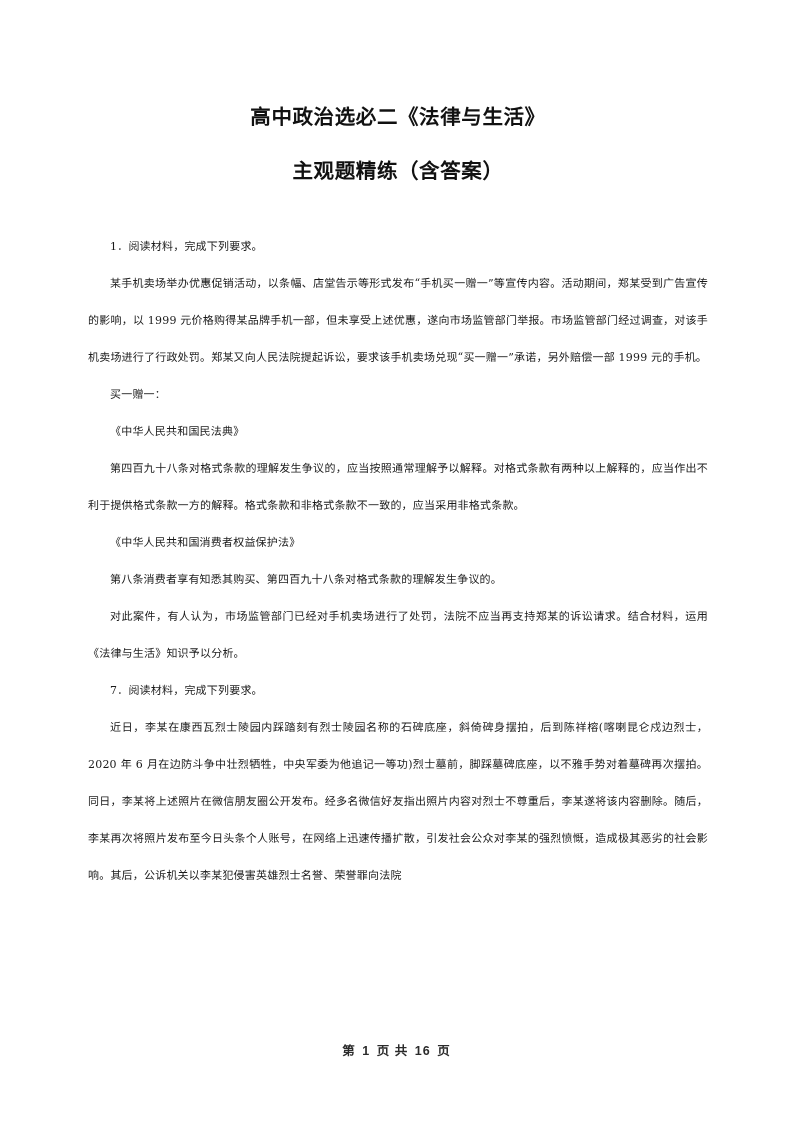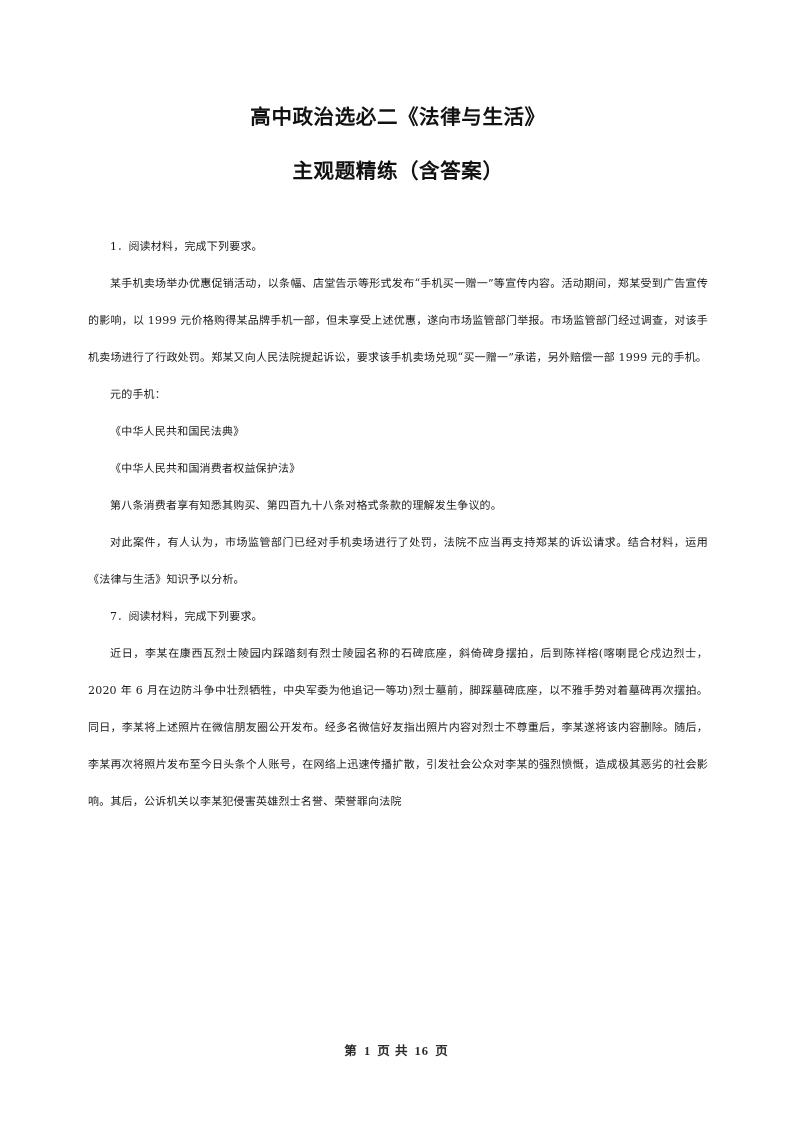--- a/index.html
+++ b/index.html
@@ -73,21 +73,21 @@
   .page-footer {
     position: absolute;
     left: 0;
     right: 0;
     top: 1040px;
     text-align: center;
     font-size: 12.5px;
     font-weight: bold;
     color: #2b2b2b;
     letter-spacing: 1px;
-    font-family: Liberation Serif, serif;
+    font-family: Liberation Sans, sans-serif;
   }
   .page-footer .num {
     font-weight: bold;
     padding: 0 2px;
   }
 </style>
 </head>
 <body>
 
 <div class="page">
@@ -95,24 +95,25 @@
   <div class="page-body">
 
     <h1 class="doc-title line1">高中政治选必二《法律与生活》</h1>
 
     <h1 class="doc-title line2">主观题精练（含答案）</h1>
 
     <p class="para indent">1．阅读材料，完成下列要求。</p>
 
     <p class="para indent">某手机卖场举办优惠促销活动，以条幅、店堂告示等形式发布“手机买一赠一”等宣传内容。活动期间，郑某受到广告宣传的影响，以 1999 元价格购得某品牌手机一部，但未享受上述优惠，遂向市场监管部门举报。市场监管部门经过调查，对该手机卖场进行了行政处罚。郑某又向人民法院提起诉讼，要求该手机卖场兑现“买一赠一”承诺，另外赔偿一部 1999 元的手机。</p>
 
-    <p class="para indent">元的手机：</p>
+    <p class="para indent">买一赠一：</p>
 
     <p class="para indent">《中华人民共和国民法典》</p>
 
+    <p class="para indent">第四百九十八条对格式条款的理解发生争议的，应当按照通常理解予以解释。对格式条款有两种以上解释的，应当作出不利于提供格式条款一方的解释。格式条款和非格式条款不一致的，应当采用非格式条款。</p>
 
     <p class="para indent">《中华人民共和国消费者权益保护法》</p>
 
     <p class="para indent">第八条消费者享有知悉其购买、第四百九十八条对格式条款的理解发生争议的。</p>
 
     <p class="para indent">对此案件，有人认为，市场监管部门已经对手机卖场进行了处罚，法院不应当再支持郑某的诉讼请求。结合材料，运用《法律与生活》知识予以分析。</p>
 
     <p class="para indent">7．阅读材料，完成下列要求。</p>
 
     <div class="clip-block" style="max-height: 206px;">

